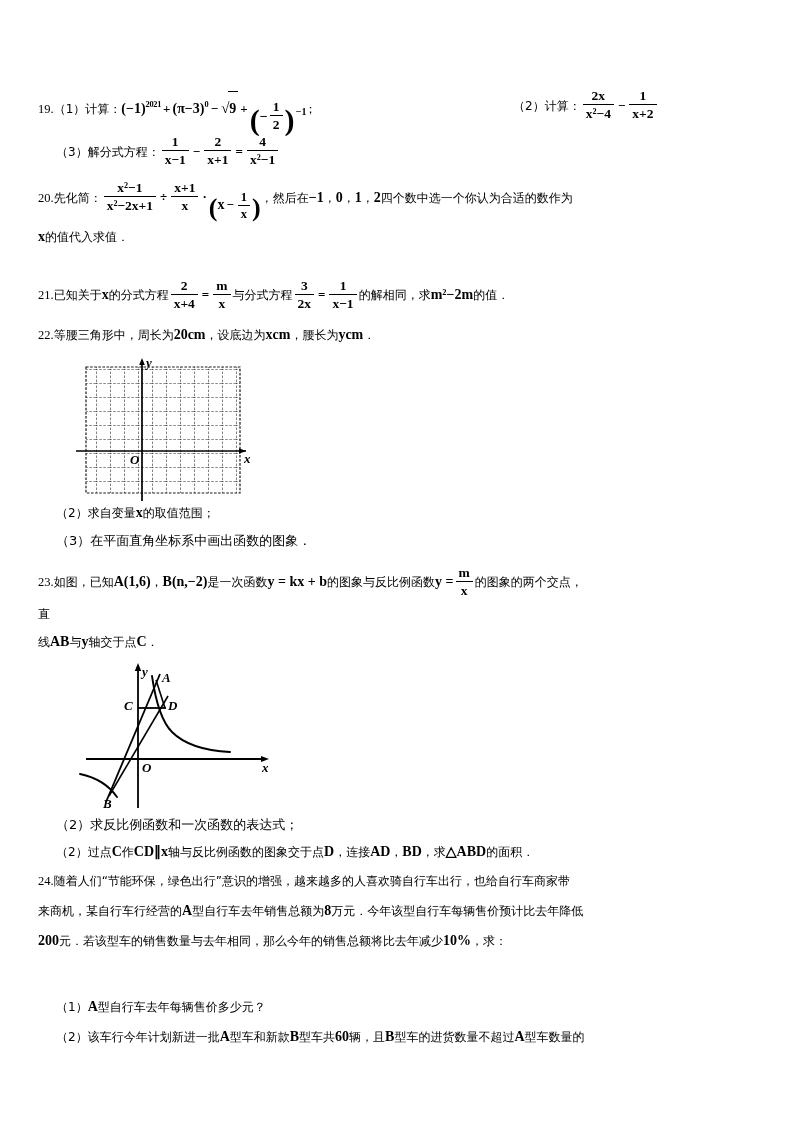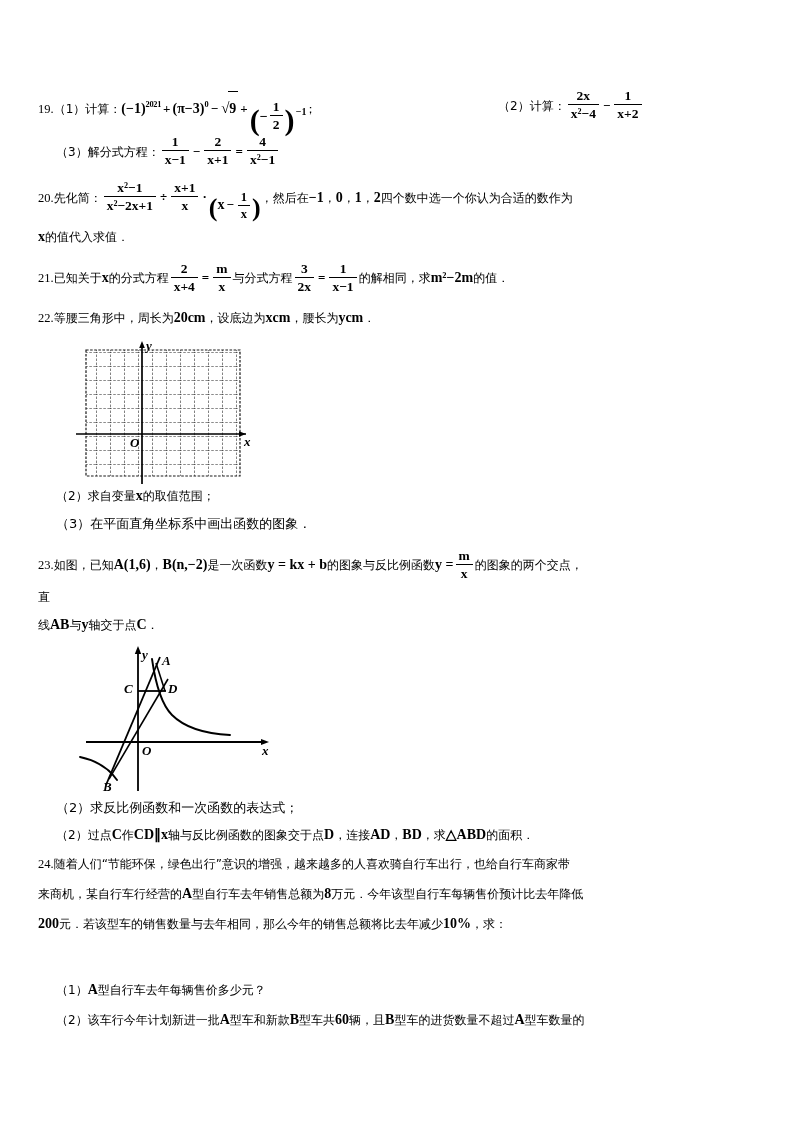--- a/index.html
+++ b/index.html
@@ -139,21 +139,21 @@
   .sqrt .rad { font-size: 15px; }
   .sqrt .rbody {
     border-top: 1.3px solid #000;
     padding: 0 2px 0 1px;
     margin-left: -1px;
     display: inline-block;
   }
 
   .right-col {
     position: absolute;
-    left: 460px;
+    left: 475px;
     top: 0;
   }
 
   .sub-item {
     font-size: 13px;
     line-height: 27px;
     padding-left: 18px;
   }
 
   
@@ -201,21 +201,21 @@
     <span class="cn">（3）解分式方程：</span><span class="frac"><span class="num">1</span><span class="den mi">x−1</span></span><span class="op">−</span><span class="frac"><span class="num">2</span><span class="den mi">x+1</span></span><span class="op">=</span><span class="frac"><span class="num">4</span><span class="den mi">x²−1</span></span>
   </div>
 
   <div class="qblock" style="line-height:34px; margin-top:10px;">
     <span class="qnum">20.</span><span class="cn">先化简：</span><span class="frac"><span class="num mi">x²−1</span><span class="den mi">x²−2x+1</span></span><span class="op">÷</span><span class="frac"><span class="num mi">x+1</span><span class="den mi">x</span></span><span class="op">·</span><span class="bigparen"><span class="pleft med">(</span><span class="mi">x</span><span class="op">−</span><span class="frac small"><span class="num">1</span><span class="den mi">x</span></span><span class="pright med">)</span></span><span class="cn">，然后在</span><span class="mb">−1</span><span class="cn">，</span><span class="mb">0</span><span class="cn">，</span><span class="mb">1</span><span class="cn">，</span><span class="mb">2</span><span class="cn">四个数中选一个你认为合适的数作为</span>
   </div>
   <div class="qblock" style="line-height:30px;">
     <span class="mi">x</span><span class="cn">的值代入求值．</span>
   </div>
 
-  <div class="qblock" style="line-height:36px; margin-top:8px;">
+  <div class="qblock" style="line-height:36px; margin-top:25px;">
     <span class="qnum">21.</span><span class="cn">已知关于</span><span class="mi">x</span><span class="cn">的分式方程</span><span class="frac"><span class="num">2</span><span class="den mi">x+4</span></span><span class="op">=</span><span class="frac"><span class="num mi">m</span><span class="den mi">x</span></span><span class="cn">与分式方程</span><span class="frac"><span class="num">3</span><span class="den mi">2x</span></span><span class="op">=</span><span class="frac"><span class="num">1</span><span class="den mi">x−1</span></span><span class="cn">的解相同，求</span><span class="mi">m²−2m</span><span class="cn">的值．</span>
   </div>
 
   <div class="qblock" style="line-height:32px; margin-top:6px;">
     <span class="qnum">22.</span><span class="cn">等腰三角形中，周长为</span><span class="mi">20cm</span><span class="cn">，设底边为</span><span class="mi">xcm</span><span class="cn">，腰长为</span><span class="mi">ycm</span><span class="cn">．</span>
   </div>
 
   <div class="fig-grid-wrap">
     <svg class="fig-grid" width="185" height="146" viewBox="0 0 185 146">
       <defs>

